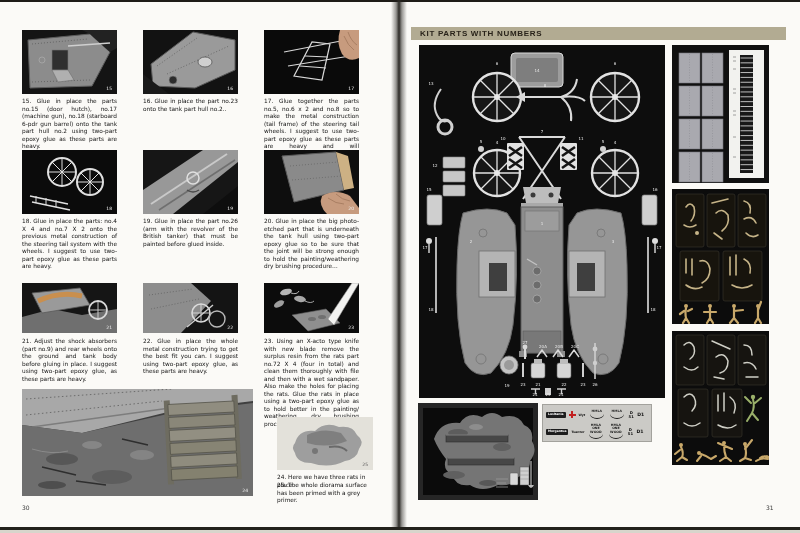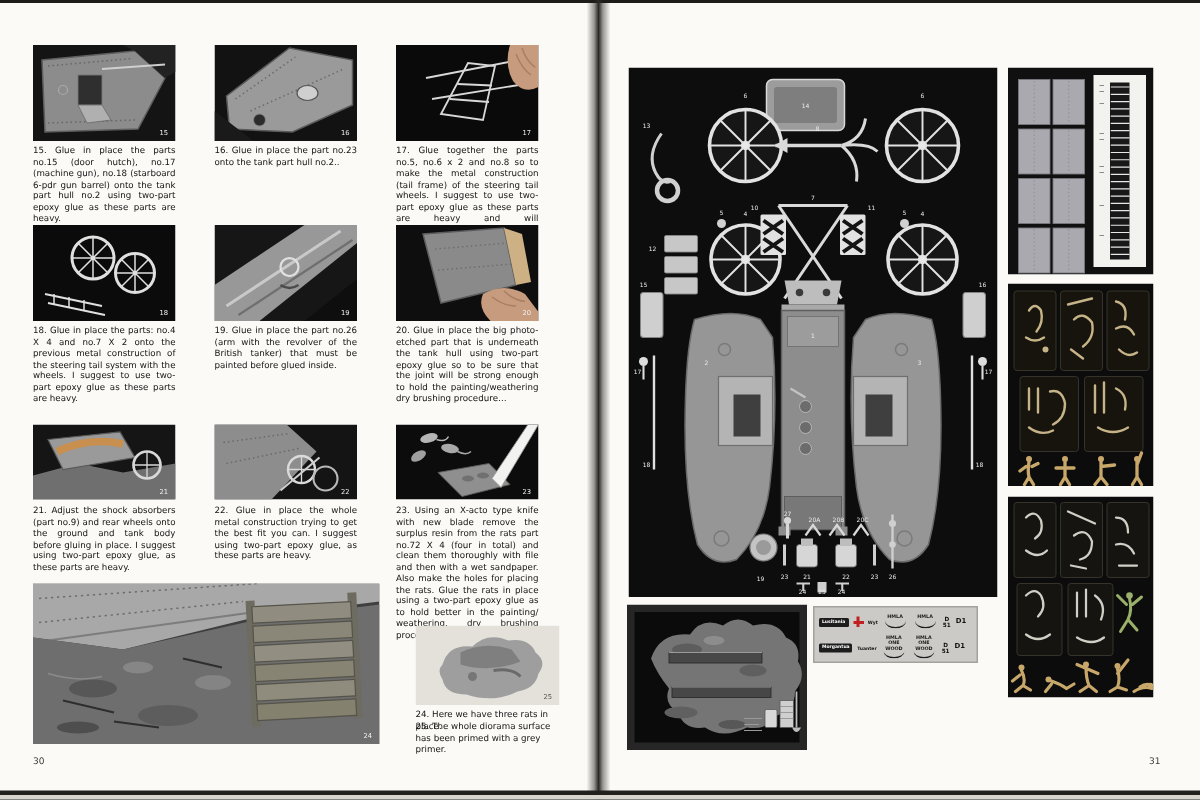--- a/index.html
+++ b/index.html
@@ -222,20 +222,21 @@
     <text class="pn-dark" x="91" y="49" text-anchor="end">25</text>
   </svg>
 
   <div class="cap" style="left:277px;top:474px;width:100px;text-align:left">24. Here we have three rats in place.</div>
   <div class="cap" style="left:277px;top:482px;width:100px;text-align:left">25. The whole diorama surface has been primed with a grey primer.</div>
 
   <div class="pagenum" style="left:22px;top:504px">30</div>
 
   <div class="gutter"></div>
 
+  <div class="kphead">KIT PARTS WITH NUMBERS</div>
 
   <svg class="ph" style="left:419px;top:45px" width="246" height="353" viewBox="0 0 246 353">
     <rect width="246" height="353" fill="#0d0d0d"></rect>
     <g>
       <rect x="92" y="8" width="52" height="34" rx="4" fill="#9c9c9c" stroke="#d8d8d8" stroke-width="1"></rect>
       <rect x="97" y="13" width="42" height="24" rx="2" fill="#7e7e7e"></rect>
     </g>
     <g fill="none" stroke="#d0d0d0">
       <path d="M22,44 q-10,14 -4,26 q4,8 10,6" stroke-width="2"></path>
       <circle cx="26" cy="82" r="7" stroke-width="3"></circle>

